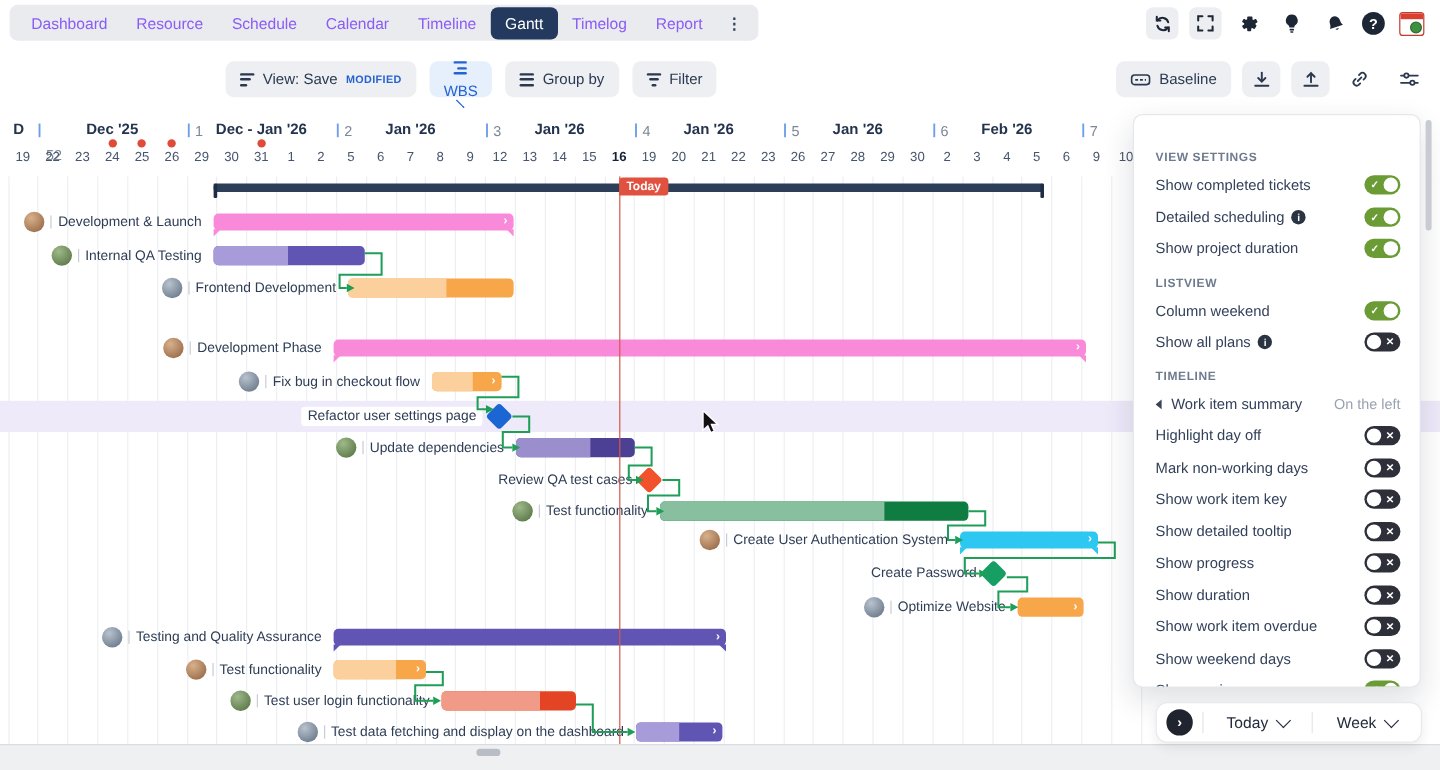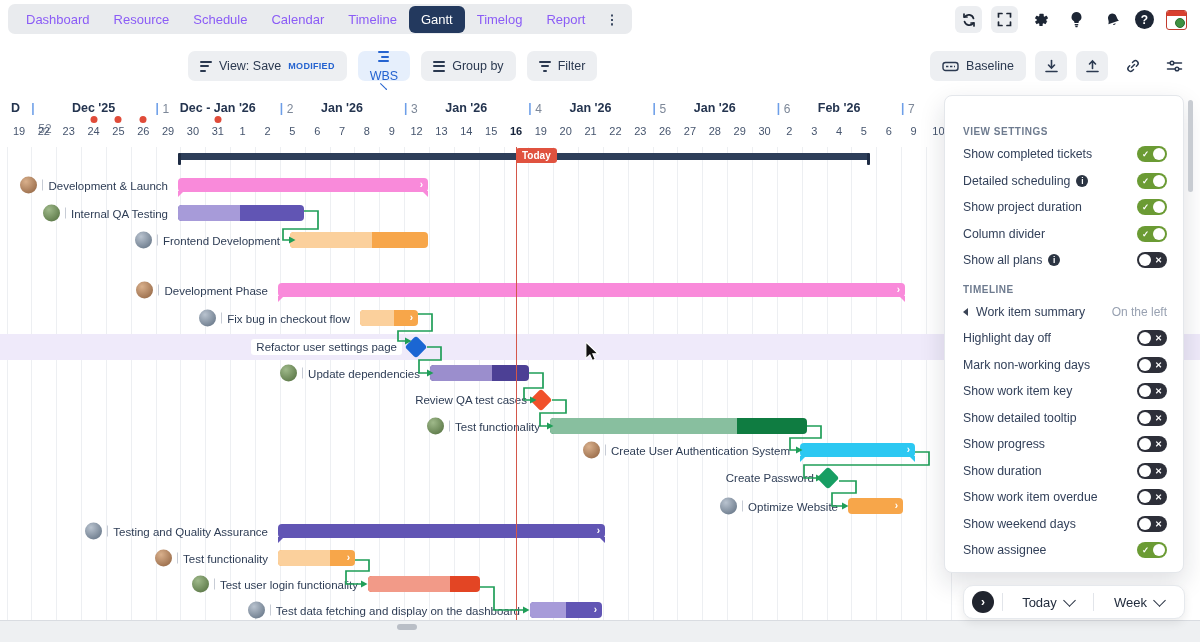--- a/index.html
+++ b/index.html
@@ -515,22 +515,23 @@
           <span class="knob"></span>
         </span>
       </div>
       <div class="p-item">
         <span class="p-label">Show project duration</span>
         <span class="tgl on">
           <span class="sym">✓</span>
           <span class="knob"></span>
         </span>
       </div>
-      <div class="p-item">
-        <span class="p-label">Column divider</span>
+      <div class="sect-title">LISTVIEW</div>
+      <div class="p-item">
+        <span class="p-label">Column weekend</span>
         <span class="tgl on">
           <span class="sym">✓</span>
           <span class="knob"></span>
         </span>
       </div>
       <div class="p-item">
         <span class="p-label">Show all plans</span>
         <span class="info-i">i</span>
         <span class="tgl off">
           <span class="sym">✕</span>

